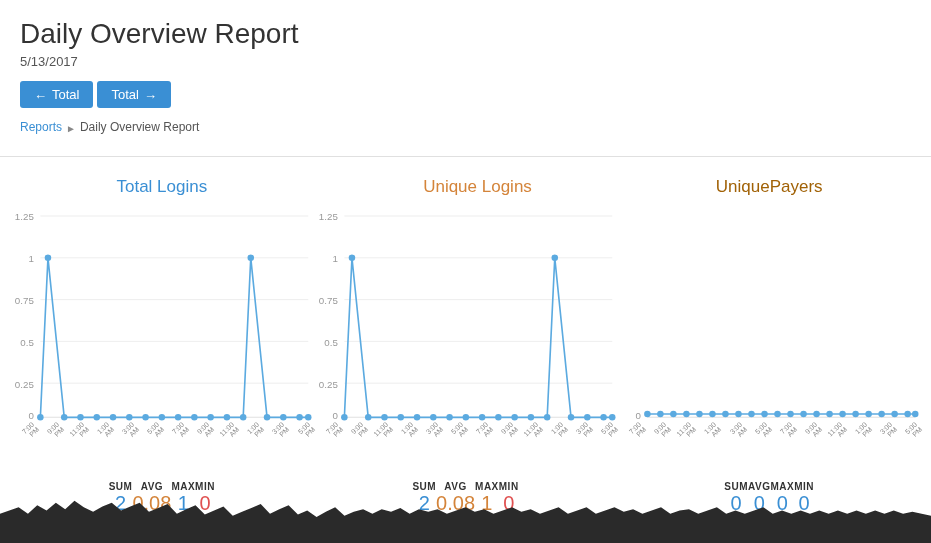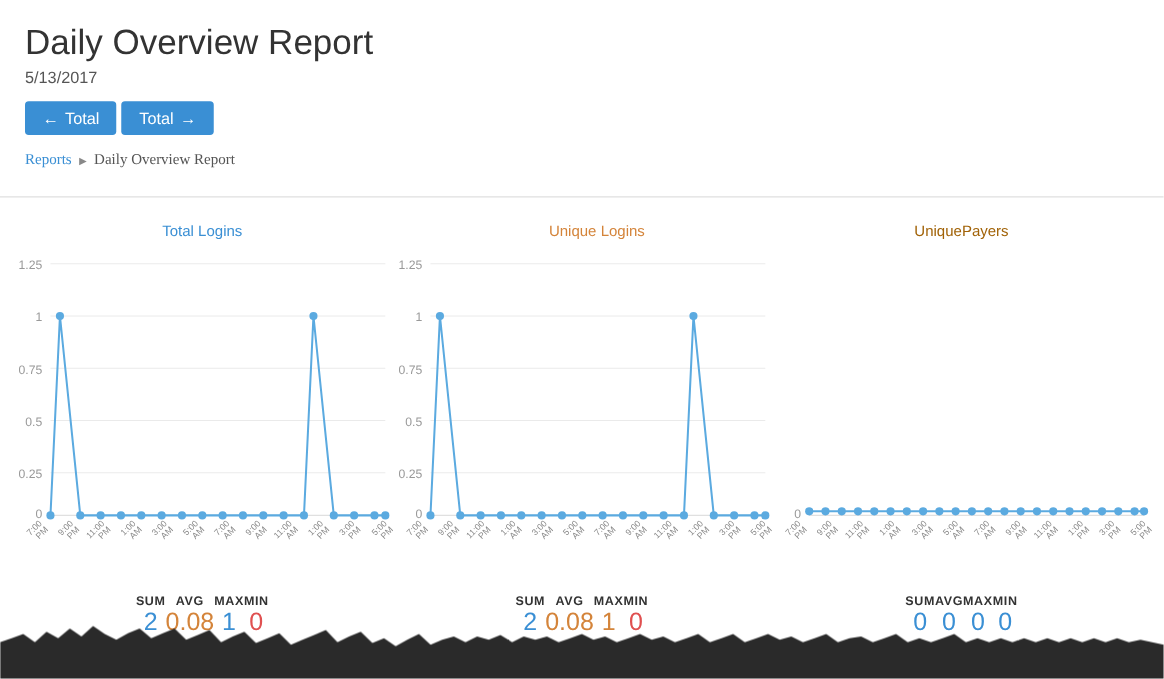--- a/index.html
+++ b/index.html
@@ -16,21 +16,21 @@
       padding: 6px 14px;
       cursor: pointer;
       font-size: 13px;
       display: flex;
       align-items: center;
       gap: 5px;
       border-radius: 3px;
       margin-right: 4px;
     }
 
-    .breadcrumb { font-size: 12px; color: #3a8fd4; display: flex; align-items: flex-end; gap: 4px; font-family: Liberation Serif, serif; }
+    .breadcrumb { font-size: 12px; color: #3a8fd4; display: flex; align-items: flex-end; gap: 4px; }
     .breadcrumb .sep { color: #888; font-size: 10px; }
     .breadcrumb a { color: #3a8fd4; text-decoration: none; }
     .breadcrumb span { color: #555; }
 
     .divider { border: none; border-top: 1px solid #e0e0e0; margin: 12px 0 0 0; }
 
     .charts-container {
       display: flex;
       flex-direction: row;
       padding: 20px 10px 10px 10px;
@@ -40,21 +40,21 @@
 
     .chart-block {
       flex: 1;
       display: flex;
       flex-direction: column;
       align-items: center;
       max-width: 310px;
     }
 
     .chart-title {
-      font-size: 12px;
+      font-size: 17px;
       margin-bottom: 8px;
       text-align: center;
     }
     .chart-title.blue { color: #a16207; }
     .chart-title.orange { color: #d4843a; margin-left: 24px; }
     .chart-title.dark { color: #3a8fd4; }
 
     .chart-area {
       width: 100%;
       height: 220px;

